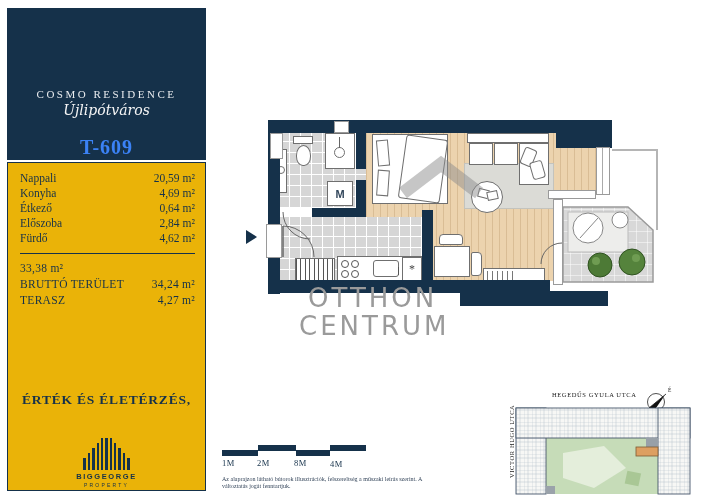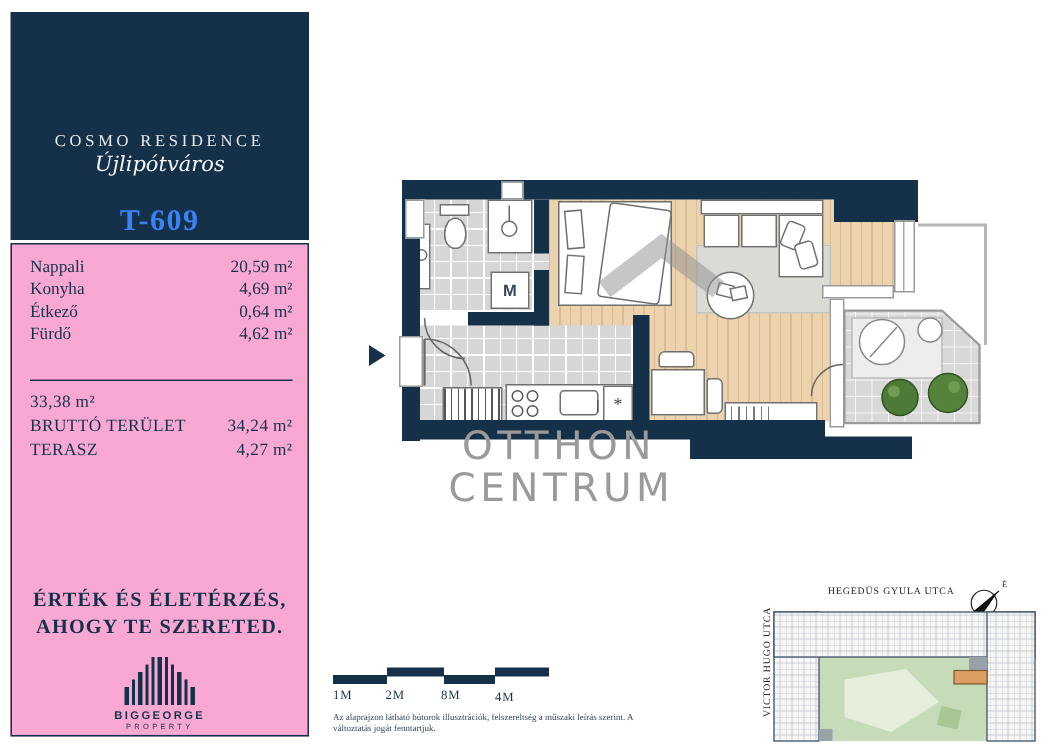--- a/index.html
+++ b/index.html
@@ -13,21 +13,21 @@
     background:repeating-conic-gradient(rgba(192,146,69,.85) 0 2.5deg, rgba(21,49,74,0) 2.5deg 12deg);}
   .logo-inner{position:absolute;inset:6px;border-radius:50%;background:var(--navy);
     display:flex;align-items:center;justify-content:center;border:1px solid rgba(192,146,69,.6);}
   .logo-mono{font-family:"Liberation Serif",serif;font-weight:bold;font-size:21px;color:var(--gold);letter-spacing:-2px;}
   .brand-name{position:absolute;left:0;top:80px;width:100%;text-align:center;color:#e9ecef;
     font-size:11px;letter-spacing:2.5px;font-variant:small-caps;}
   .brand-script{position:absolute;left:0;top:94px;width:100%;text-align:center;color:#f5f5f5;
     font-style:italic;font-size:14px;font-family:"DejaVu Serif",serif;}
   .unit-id{position:absolute;left:0;top:128px;width:100%;text-align:center;color:#3b82f6;
     font-size:20px;font-weight:bold;letter-spacing:1px;}
-  .info-box{position:absolute;left:7px;top:162px;width:199px;height:329px;background:#f9a8d4;
+  .info-box{position:absolute;left:7px;top:162px;width:199px;height:329px;background:#eab308;
     border:1.5px solid var(--navy);box-sizing:border-box;}
   .rows{position:absolute;left:12px;right:10px;top:8px;}
   .row{display:flex;justify-content:space-between;font-size:11.5px;line-height:15px;}
   .row .val{white-space:nowrap;}
   .row .unit{margin-left:3px;}
   .divider{position:absolute;left:12px;right:10px;top:90px;border-top:1.5px solid var(--navy);}
   .totals{position:absolute;left:12px;right:10px;top:97px;}
   .totals .row{font-size:11.5px;line-height:16px;letter-spacing:.3px;}
   .bold{font-weight:normal;}
   .tagline{position:absolute;left:0;top:228px;width:100%;text-align:center;
@@ -85,41 +85,44 @@
       </div>
       <div class="row">
         <span>Konyha</span>
         <span class="val"><span>4,69</span><span class="unit">m²</span></span>
       </div>
       <div class="row">
         <span>Étkező</span>
         <span class="val"><span>0,64</span><span class="unit">m²</span></span>
       </div>
       <div class="row">
+        <span>Előszoba</span>
+        <span class="val"><span>2,84</span><span class="unit">m²</span></span>
+      </div>
+      <div class="row">
         <span>Fürdő</span>
         <span class="val"><span>4,62</span><span class="unit">m²</span></span>
       </div>
     </div>
     <div class="divider"></div>
     <div class="totals">
       <div class="row">
         <span class="val"><span>33,38</span><span class="unit">m²</span></span>
       </div>
       <div class="row bold">
         <span>BRUTTÓ TERÜLET</span>
         <span class="val"><span>34,24</span><span class="unit">m²</span></span>
       </div>
       <div class="row">
         <span>TERASZ</span>
         <span class="val"><span>4,27</span><span class="unit">m²</span></span>
       </div>
     </div>
     <div class="tagline">
       <div>ÉRTÉK ÉS ÉLETÉRZÉS,</div>
-      <div>AHOGY TE SZERETED.</div>
     </div>
     <div class="bg-logo">
       <div class="bg-bars">
         <i style="height:12px"></i>
           <i style="height:17px"></i>
           <i style="height:22px"></i>
           <i style="height:27px"></i>
           <i style="height:32px"></i>
           <i style="height:32px"></i>
           <i style="height:32px"></i>

